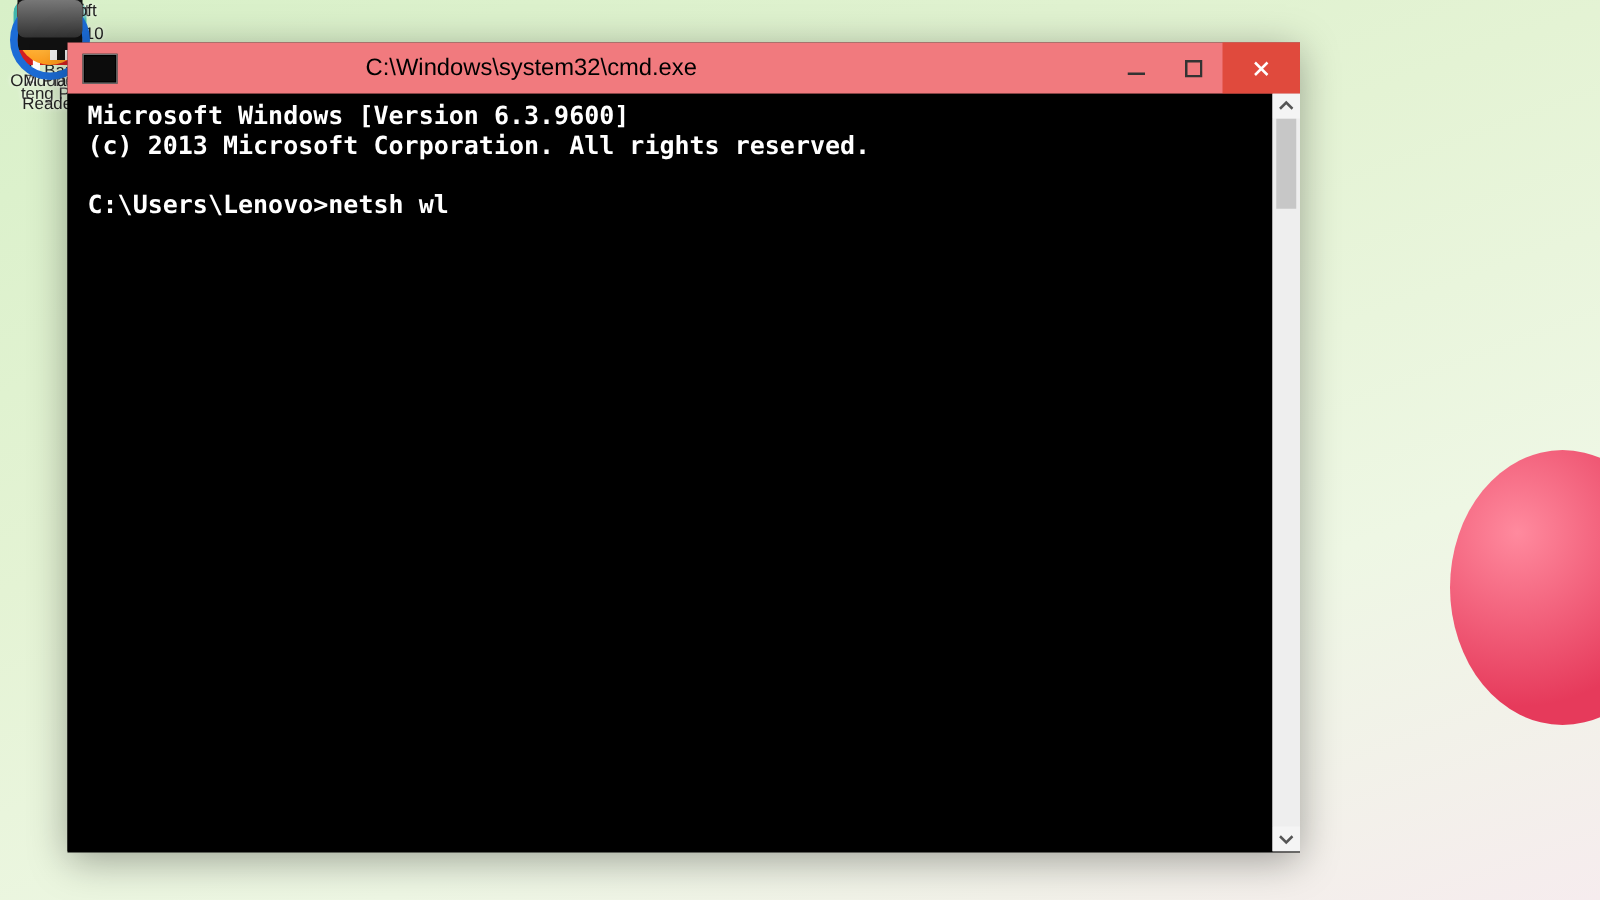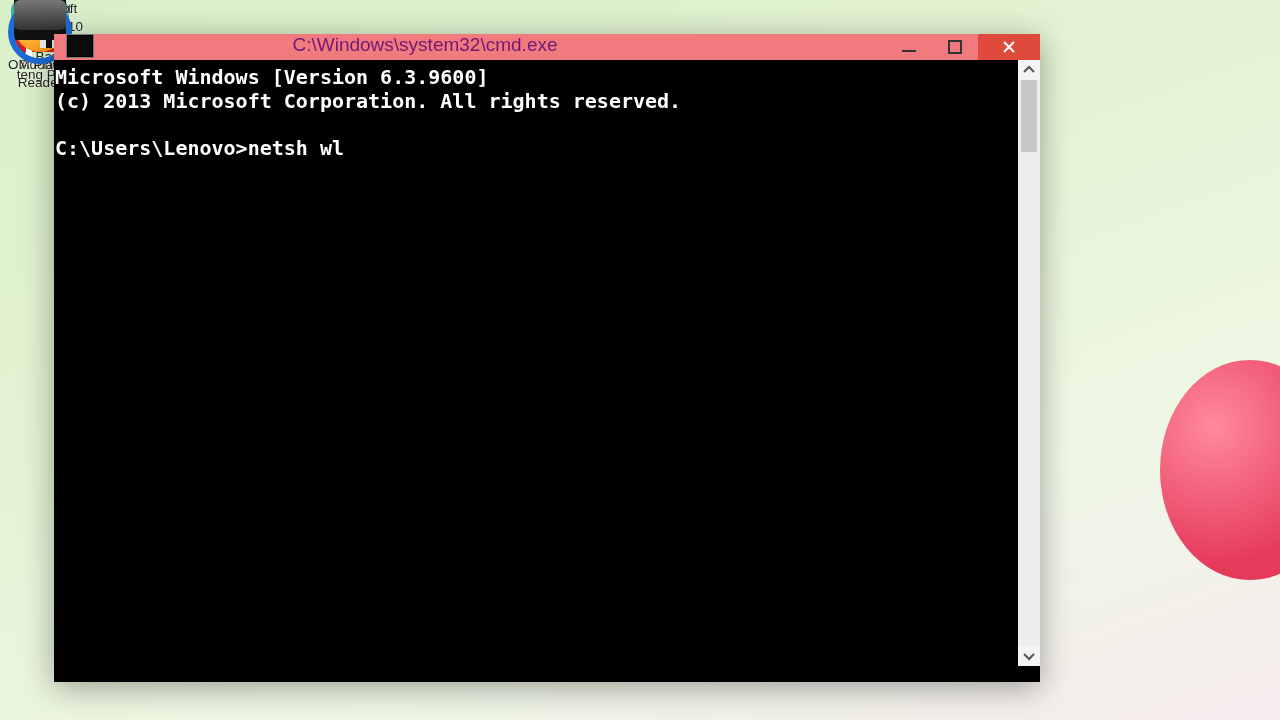--- a/index.html
+++ b/index.html
@@ -23,31 +23,31 @@
   .dicon .movie::before,.dicon .movie::after{content:"";position:absolute;width:100%;height:8px;
     background:repeating-linear-gradient(90deg,#eee 0 6px,#111 6px 12px)}
   .dicon .movie::before{top:-8px}.dicon .movie::after{bottom:-8px}
   .dicon .swirl{width:52px;height:52px;border-radius:50%;border:6px solid #1c6cd6;margin:0 auto 4px}
   .dicon .tool{width:52px;height:30px;background:linear-gradient(#777,#333);border-radius:6px;margin:0 auto 4px}
   .dtxt{display:block}
 
   
   .win{position:absolute;left:54px;top:34px;width:986px;height:648px;
     box-shadow:0 6px 30px rgba(0,0,0,.35);background:#000}
-  .titlebar{height:26px;background:#f17a7e;display:flex;color:#701a75;font-size:19px}
+  .titlebar{height:41px;background:#f17a7e;display:flex;align-items:center;color:#000000;font-size:19px}
   .sysicon{width:26px;height:22px;background:#0c0c0c;margin:0 10px 0 12px;border:1px solid #777;box-shadow:inset 0 0 0 1px #000}
   .title{flex:1;text-align:center;padding-right:140px}
   .winbtns{display:flex;height:100%}
   .wbtn{width:46px;display:flex;align-items:center;justify-content:center;color:#3a3a3a;font-size:0}
   .wbtn.close{background:#e04a3d;color:#fff;width:62px}
   .wbtn svg{width:14px;height:14px}
   .client{position:relative;height:606px;display:flex}
   .term{flex:1;background:#000;color:#fff;
     font-family:"Lucida Console","Consolas",monospace;font-size:20px;font-weight:bold;
-    line-height:1.18;padding:6px 2px 2px 1px;white-space:pre}
+    line-height:1.18;padding:6px 2px 2px 16px;white-space:pre}
   .term .prompt{display:inline}
   .term .cmd{display:inline}
   
   .vsb{width:22px;background:#eeeeee;display:flex;flex-direction:column;align-items:center}
   .sbbtn{width:22px;height:20px;background:#f4f4f4;display:flex;align-items:center;justify-content:center}
   .sbbtn svg{width:12px;height:12px;fill:#5a5a5a}
   .track{flex:1;width:22px;background:#eeeeee;position:relative}
   .thumb{position:absolute;top:0;left:3px;width:16px;height:72px;background:#c7c7c7}
 </style>
 </head>

